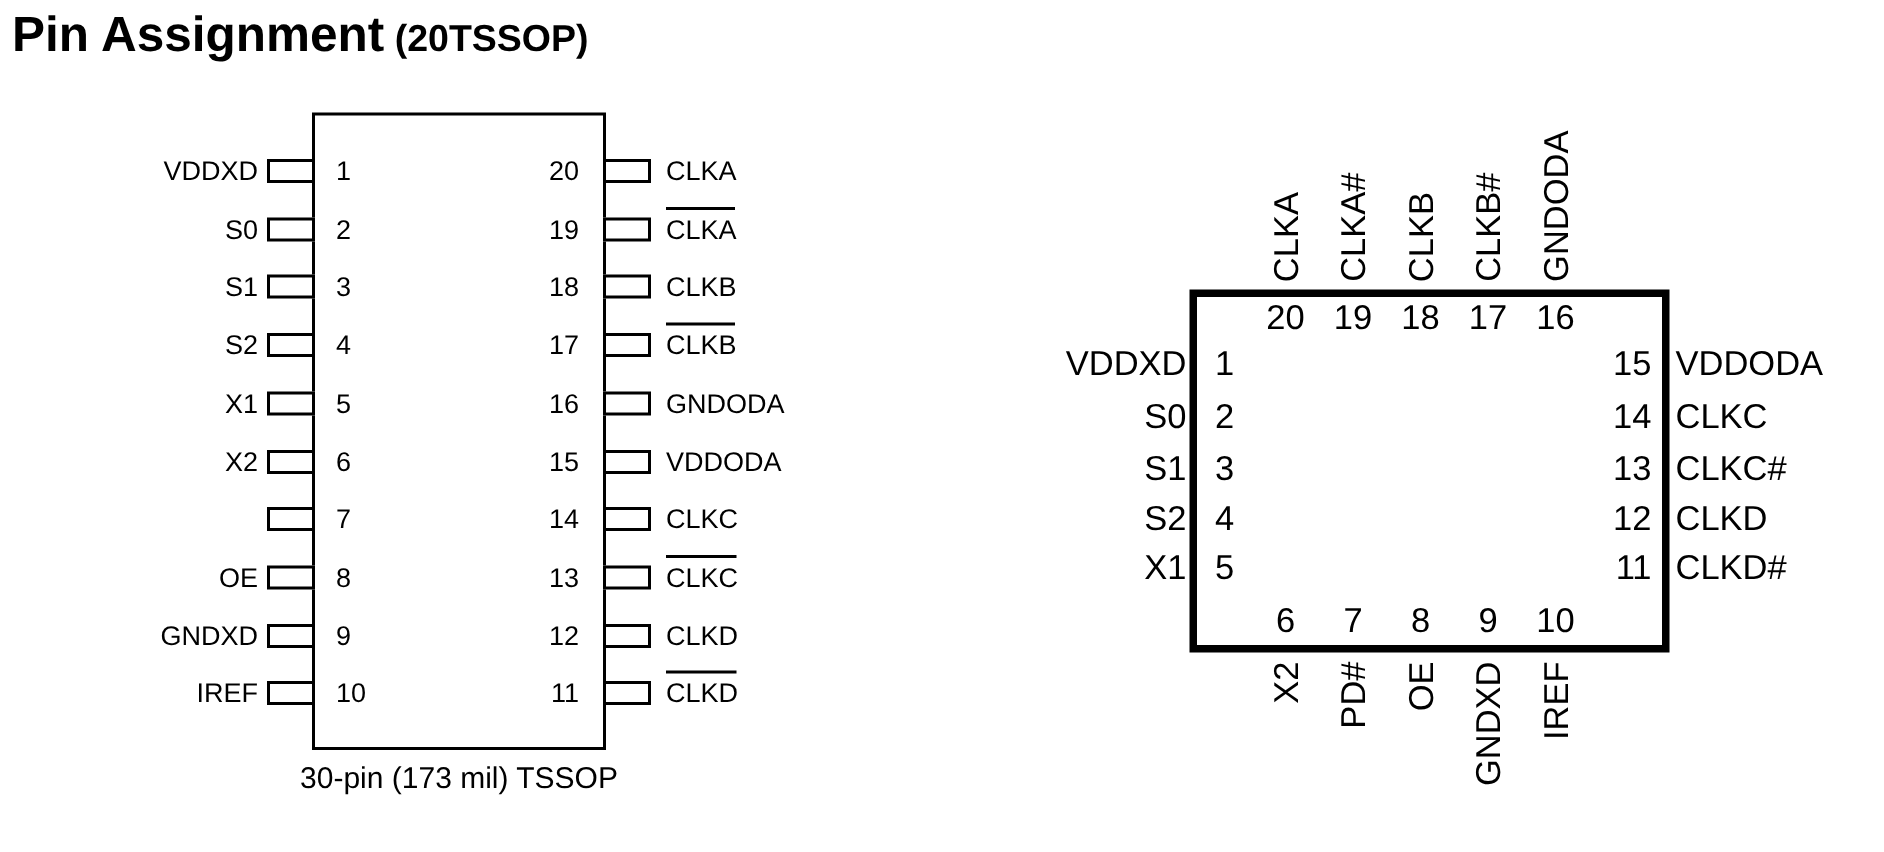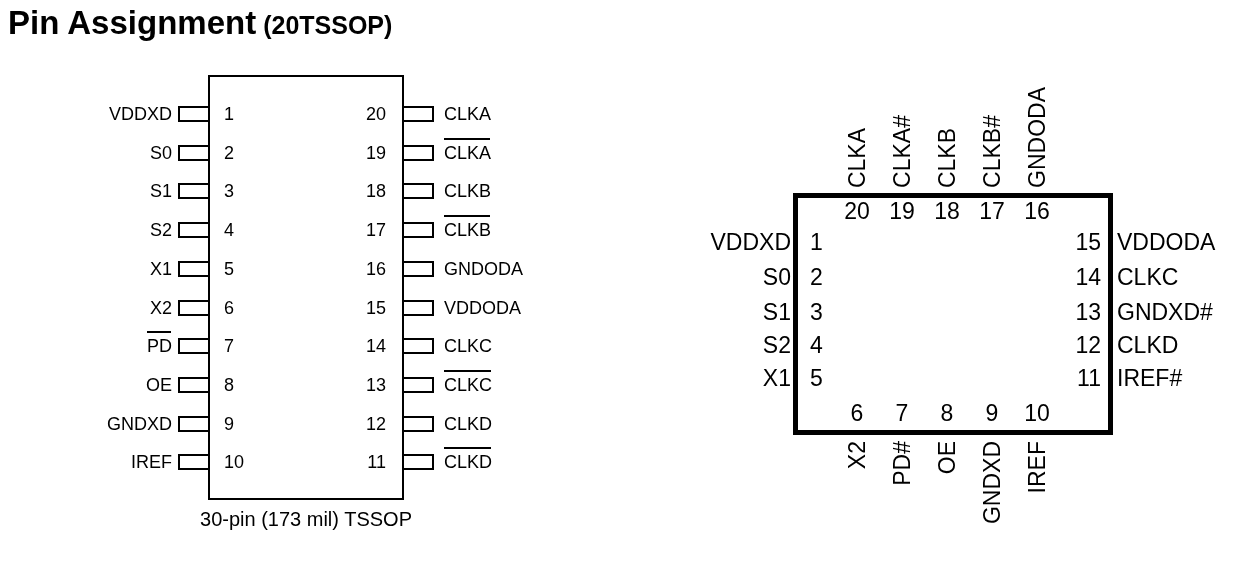--- a/index.html
+++ b/index.html
@@ -61,21 +61,20 @@
       <div class="abs pnum" style="left: 224px; top: 179px;">3</div>
       <div class="abs plabel" style="left: 0px; width: 172px; top: 218px; text-align: right;"><span>S2</span></div>
       <div class="abs pinbox" style="left: 178px; top: 222px;"></div>
       <div class="abs pnum" style="left: 224px; top: 218px;">4</div>
       <div class="abs plabel" style="left: 0px; width: 172px; top: 257px; text-align: right;"><span>X1</span></div>
       <div class="abs pinbox" style="left: 178px; top: 261px;"></div>
       <div class="abs pnum" style="left: 224px; top: 257px;">5</div>
       <div class="abs plabel" style="left: 0px; width: 172px; top: 296px; text-align: right;"><span>X2</span></div>
       <div class="abs pinbox" style="left: 178px; top: 300px;"></div>
       <div class="abs pnum" style="left: 224px; top: 296px;">6</div>
-      <div class="abs plabel" style="left: 0px; width: 172px; top: 334px; text-align: right;"><span class="ov">PD</span></div>
       <div class="abs pinbox" style="left: 178px; top: 338px;"></div>
       <div class="abs pnum" style="left: 224px; top: 334px;">7</div>
       <div class="abs plabel" style="left: 0px; width: 172px; top: 373px; text-align: right;"><span>OE</span></div>
       <div class="abs pinbox" style="left: 178px; top: 377px;"></div>
       <div class="abs pnum" style="left: 224px; top: 373px;">8</div>
       <div class="abs plabel" style="left: 0px; width: 172px; top: 412px; text-align: right;"><span>GNDXD</span></div>
       <div class="abs pinbox" style="left: 178px; top: 416px;"></div>
       <div class="abs pnum" style="left: 224px; top: 412px;">9</div>
       <div class="abs plabel" style="left: 0px; width: 172px; top: 450px; text-align: right;"><span>IREF</span></div>
       <div class="abs pinbox" style="left: 178px; top: 454px;"></div>
@@ -142,20 +141,20 @@
       <div class="abs mnum" style="left: 810px; top: 299px;">3</div>
       <div class="abs mlabel" style="left: 611px; width: 180px; top: 332px; text-align: right;">S2</div>
       <div class="abs mnum" style="left: 810px; top: 332px;">4</div>
       <div class="abs mlabel" style="left: 611px; width: 180px; top: 365px; text-align: right;">X1</div>
       <div class="abs mnum" style="left: 810px; top: 365px;">5</div>
       <div class="abs mnum" style="left: 1041px; width: 60px; top: 229px; text-align: right;">15</div>
       <div class="abs mlabel" style="left: 1117px; top: 229px;">VDDODA</div>
       <div class="abs mnum" style="left: 1041px; width: 60px; top: 264px; text-align: right;">14</div>
       <div class="abs mlabel" style="left: 1117px; top: 264px;">CLKC</div>
       <div class="abs mnum" style="left: 1041px; width: 60px; top: 299px; text-align: right;">13</div>
-      <div class="abs mlabel" style="left: 1117px; top: 299px;">GNDXD#</div>
+      <div class="abs mlabel" style="left: 1117px; top: 299px;">CLKC#</div>
       <div class="abs mnum" style="left: 1041px; width: 60px; top: 332px; text-align: right;">12</div>
       <div class="abs mlabel" style="left: 1117px; top: 332px;">CLKD</div>
       <div class="abs mnum" style="left: 1041px; width: 60px; top: 365px; text-align: right;">11</div>
-      <div class="abs mlabel" style="left: 1117px; top: 365px;">IREF#</div>
+      <div class="abs mlabel" style="left: 1117px; top: 365px;">CLKD#</div>
     </div>
 
 </div>
 
 </body></html>

